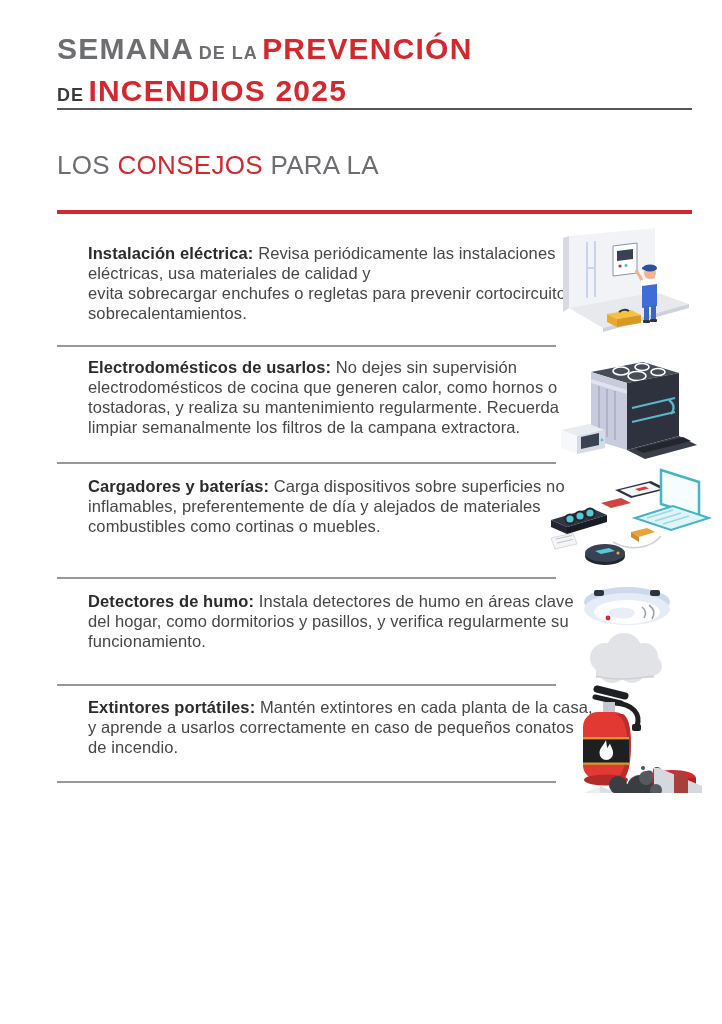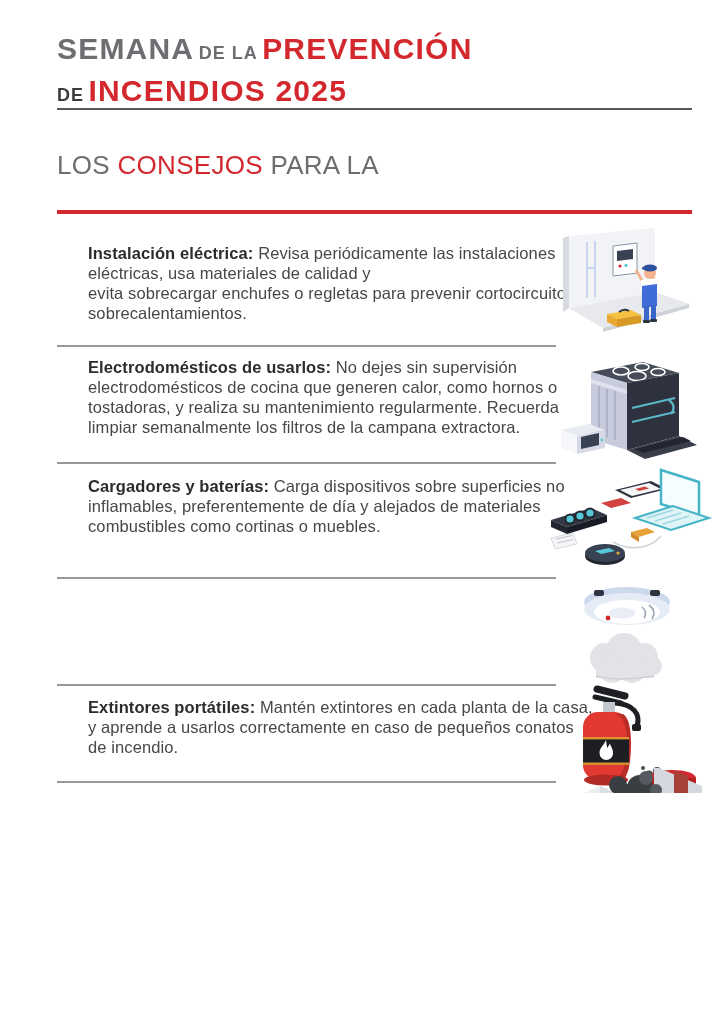--- a/index.html
+++ b/index.html
@@ -66,20 +66,24 @@
     <span class="tip-body">No dejes sin supervisión electrodomésticos de cocina que generen calor, como hornos o tostadoras, y realiza su mantenimiento regularmente. Recuerda limpiar semanalmente los filtros de la campana extractora.</span>
   </section>
   <div class="sep" style="top:462px"></div>
 
   <section class="tip" style="top:476px">
     <b>Cargadores y baterías:</b>
     <span class="tip-body">Carga dispositivos sobre superficies no inflamables, preferentemente de día y alejados de materiales combustibles como cortinas o muebles.</span>
   </section>
   <div class="sep" style="top:577px"></div>
 
+  <section class="tip" style="top:591px">
+    <b>Detectores de humo:</b>
+    <span class="tip-body">Instala detectores de humo en áreas clave del hogar, como dormitorios y pasillos, y verifica regularmente su funcionamiento.</span>
+  </section>
   <div class="sep" style="top:684px"></div>
 
   <section class="tip" style="top:697px">
     <b>Extintores portátiles:</b>
     <span class="tip-body">Mantén extintores en cada planta de la casa, y aprende a usarlos correctamente en caso de pequeños conatos de incendio.</span>
   </section>
   <div class="sep" style="top:781px"></div>
 
   <div class="sep" style="top:892px"></div>
 

